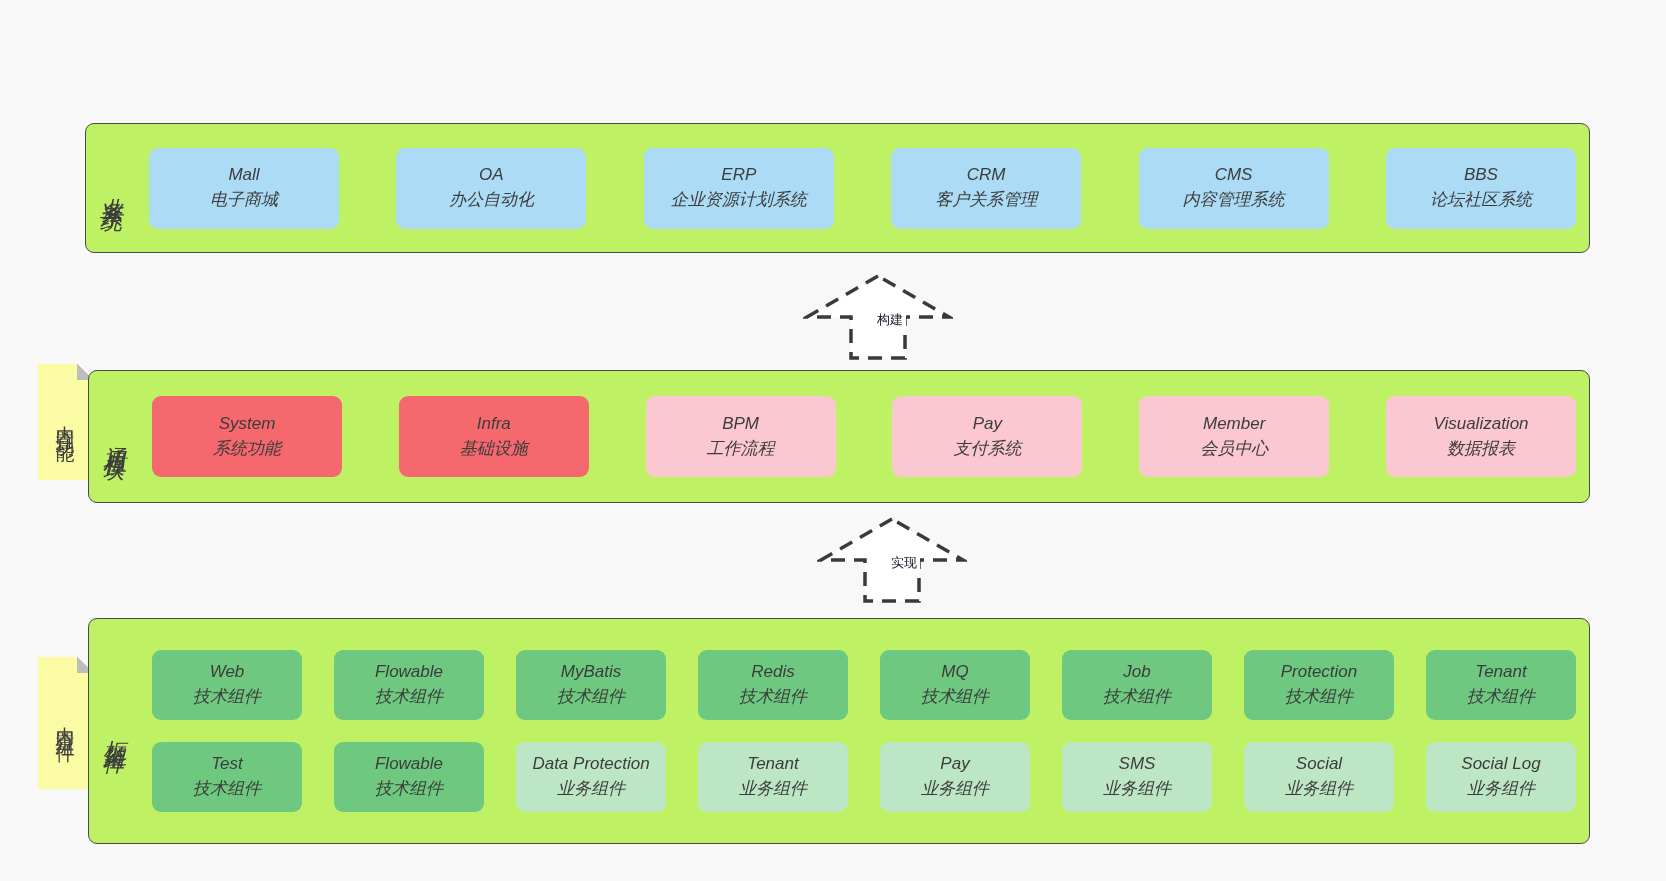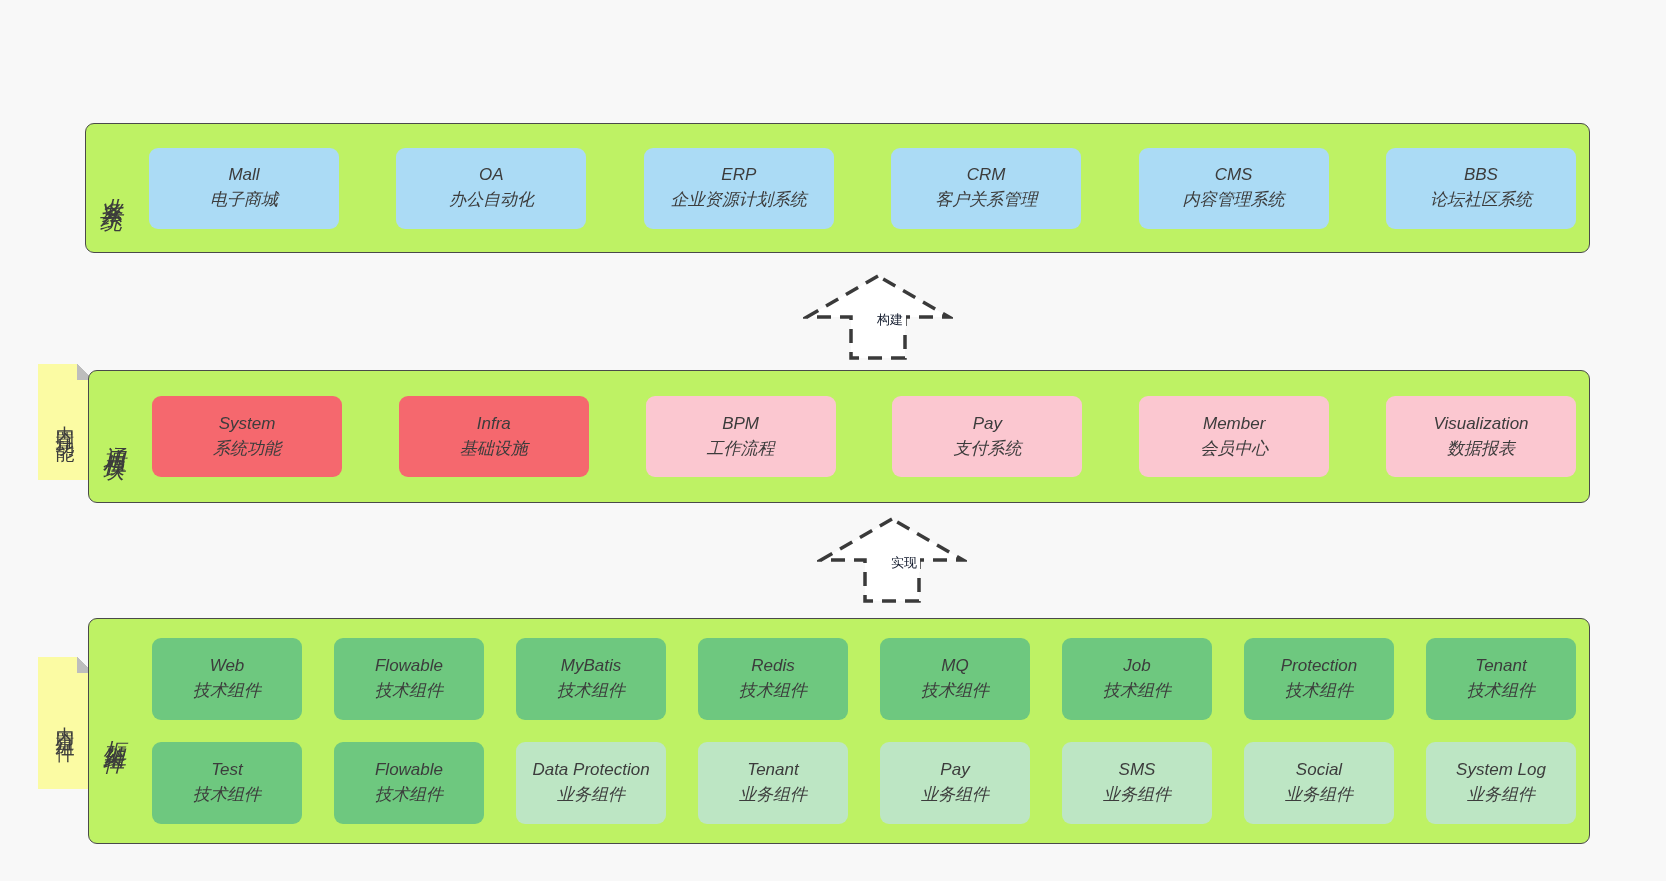--- a/index.html
+++ b/index.html
@@ -23,21 +23,21 @@
     font-size:22px;letter-spacing:4px;line-height:1;color:#3c3c3c;
   }
   .content{flex:1;display:flex;justify-content:space-between;align-items:center;padding:0 13px;}
   .content.two-rows{flex-direction:column;justify-content:center;gap:22px;}
   .rowboxes{display:flex;justify-content:space-between;width:100%;}
   .box{
     border-radius:9px;display:flex;flex-direction:column;align-items:center;justify-content:center;
     text-align:center;font-size:17px;line-height:1.45;color:#3c3c3c;box-sizing:border-box;
   }
   .w6{width:190px;height:81px;padding:0 8px;}
-  .w8{width:150px;height:82px;padding:0 14px;text-align:right;}
+  .w8{width:150px;height:70px;padding:0 14px;text-align:right;}
   .box span{display:block;}
   .blue{background:#abdbf5;}
   .red{background:#f5686e;text-align:center;}
   .pink{background:#fbc7d0;}
   .gdark{background:#6ec87f;}
   .glight{background:#bde6c4;}
   .note{
     position:absolute;left:38px;width:55px;background:#fbfba3;z-index:1;
     display:flex;align-items:center;justify-content:center;
   }
@@ -212,18 +212,18 @@
       </div>
       <div class="box w8 glight">
         <span>SMS</span>
         <span>业务组件</span>
       </div>
       <div class="box w8 glight">
         <span>Social</span>
         <span>业务组件</span>
       </div>
       <div class="box w8 glight">
-        <span>System Log</span>
+        <span>Social Log</span>
         <span>业务组件</span>
       </div>
     </div>
   </div>
 </div>
 
 </body></html>

